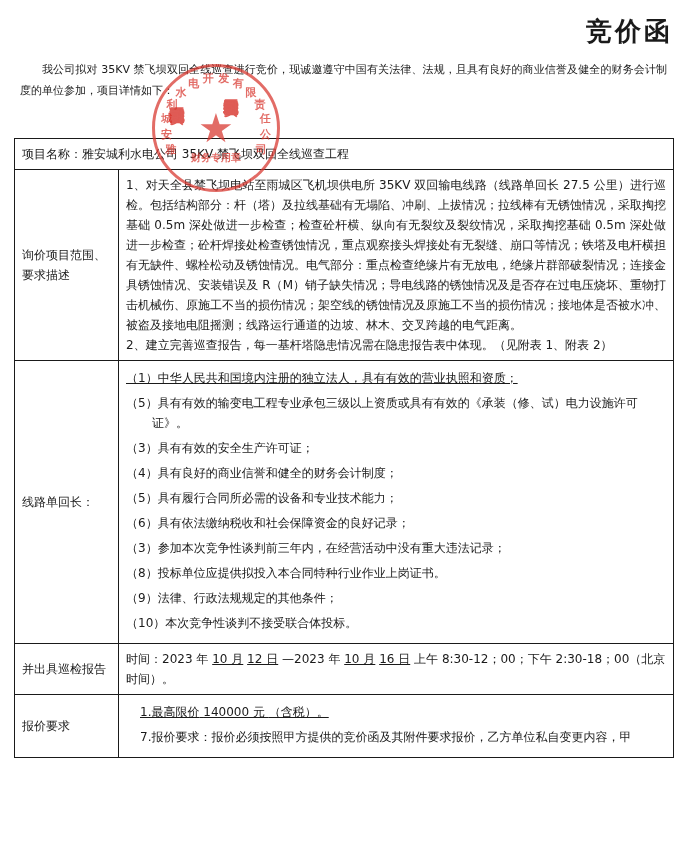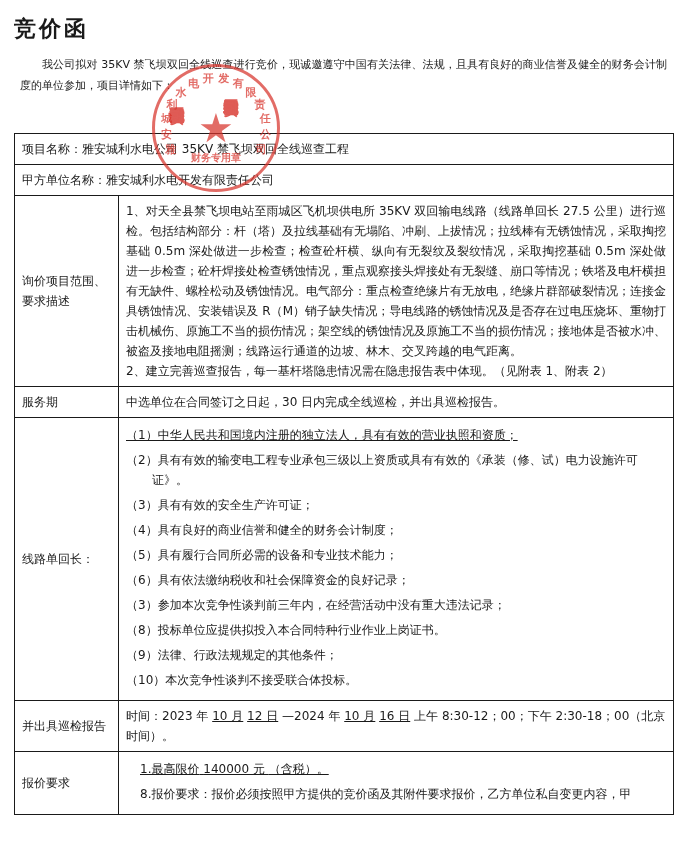--- a/index.html
+++ b/index.html
@@ -16,22 +16,22 @@
     position: relative;
   }
   .page {
     position: relative;
     width: 687px;
     height: 849px;
     box-sizing: border-box;
     padding: 8px 14px 0 14px;
   }
   .doc-title {
-    text-align: left;
-    font-size: 22px;
+    text-align: right;
+    font-size: 26px;
     font-weight: bold;
     letter-spacing: 3px;
     margin: 6px 0 10px 0;
     font-family: "DejaVu Serif", "Liberation Serif", serif;
   }
   .intro {
     font-size: 11px;
     line-height: 21px;
     margin: 0 6px 8px 6px;
     text-align: justify;
@@ -158,71 +158,62 @@
       <col style="width:110px">
       <col style="width:235px">
     </colgroup>
     <tbody>
       <tr>
         <td colspan="4">
           <span>项目名称：</span><span>雅安城利水电公司 35KV 禁飞坝双回全线巡查工程</span>
         </td>
       </tr>
       <tr>
-        <td colspan="4">
-          <span>甲方单位名称：</span><span>雅安城利水电开发有限责任公司</span>
-        </td>
-      </tr>
-      <tr>
         <td class="label tall">询价项目范围、要求描述</td>
         <td colspan="3">
           <span class="num-line">1、对天全县禁飞坝电站至雨城区飞机坝供电所 35KV 双回输电线路（线路单回长 27.5 公里）进行巡检。包括结构部分：杆（塔）及拉线基础有无塌陷、冲刷、上拔情况；拉线棒有无锈蚀情况，采取掏挖基础 0.5m 深处做进一步检查；检查砼杆横、纵向有无裂纹及裂纹情况，采取掏挖基础 0.5m 深处做进一步检查；砼杆焊接处检查锈蚀情况，重点观察接头焊接处有无裂缝、崩口等情况；铁塔及电杆横担有无缺件、螺栓松动及锈蚀情况。电气部分：重点检查绝缘片有无放电，绝缘片群部破裂情况；连接金具锈蚀情况、安装错误及 R（M）销子缺失情况；导电线路的锈蚀情况及是否存在过电压烧坏、重物打击机械伤、原施工不当的损伤情况；架空线的锈蚀情况及原施工不当的损伤情况；接地体是否被水冲、被盗及接地电阻摇测；线路运行通道的边坡、林木、交叉跨越的电气距离。</span>
           <span class="num-line">2、建立完善巡查报告，每一基杆塔隐患情况需在隐患报告表中体现。（见附表 1、附表 2）</span>
         </td>
       </tr>
       <tr>
-        <td class="label">服务期</td>
-        <td colspan="3">中选单位在合同签订之日起，30 日内完成全线巡检，并出具巡检报告。</td>
-      </tr>
-      <tr>
         <td class="label tall">线路单回长：</td>
         <td colspan="3">
           <span class="qual-line qual-first">（1）中华人民共和国境内注册的独立法人，具有有效的营业执照和资质；</span>
-          <span class="qual-line">（2）具有有效的输变电工程专业承包三级以上资质或具有有效的《承装（修、试）电力设施许可证》。</span>
+          <span class="qual-line">（5）具有有效的输变电工程专业承包三级以上资质或具有有效的《承装（修、试）电力设施许可证》。</span>
           <span class="qual-line">（3）具有有效的安全生产许可证；</span>
           <span class="qual-line">（4）具有良好的商业信誉和健全的财务会计制度；</span>
           <span class="qual-line">（5）具有履行合同所必需的设备和专业技术能力；</span>
           <span class="qual-line">（6）具有依法缴纳税收和社会保障资金的良好记录；</span>
           <span class="qual-line">（3）参加本次竞争性谈判前三年内，在经营活动中没有重大违法记录；</span>
           <span class="qual-line">（8）投标单位应提供拟投入本合同特种行业作业上岗证书。</span>
           <span class="qual-line">（9）法律、行政法规规定的其他条件；</span>
           <span class="qual-line">（10）本次竞争性谈判不接受联合体投标。</span>
         </td>
       </tr>
       <tr>
         <td class="label">并出具巡检报告</td>
         <td colspan="3">
           <span>时间：2023 年</span>
           <span class="underline-val">10 月</span>
           <span class="underline-val">12 日</span>
-          <span>—2024 年</span>
+          <span>—2023 年</span>
           <span class="underline-val">10 月</span>
           <span class="underline-val">16 日</span>
           <span>上午 8:30-12；00；下午 2:30-18；00（北京时间）。</span>
         </td>
       </tr>
       <tr>
         <td class="label">报价要求</td>
         <td colspan="3">
           <span class="qual-line qual-first" style="padding-left:14px;text-indent:0">
             <span>1.最高限价</span>
             <span class="underline-val">140000 元</span>
             <span>（含税）。</span>
           </span>
-          <span class="qual-line" style="padding-left:14px;text-indent:0">8.报价要求：报价必须按照甲方提供的竞价函及其附件要求报价，乙方单位私自变更内容，甲</span>
+          <span class="qual-line" style="padding-left:14px;text-indent:0">7.报价要求：报价必须按照甲方提供的竞价函及其附件要求报价，乙方单位私自变更内容，甲</span>
         </td>
       </tr>
     </tbody>
   </table>
 
   <div class="stamp">
     <div class="star">★</div>
     <div class="stamp-text" id="sealArc">
         <span style="transform: translate(-50%, -50%) rotate(-115deg) translateY(-50px) rotate(115deg); transform-origin: 50% 50%;">雅</span>
         <span style="transform: translate(-50%, -50%) rotate(-97.3077deg) translateY(-50px) rotate(97.3077deg); transform-origin: 50% 50%;">安</span>

